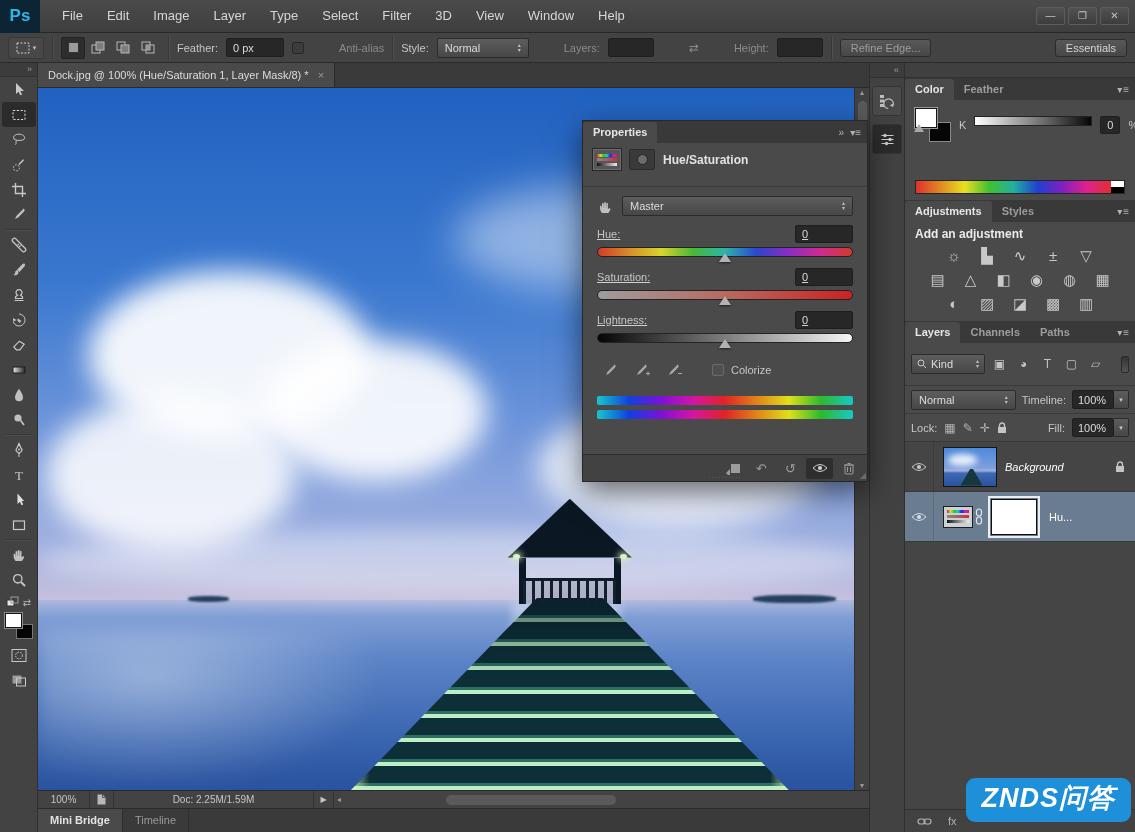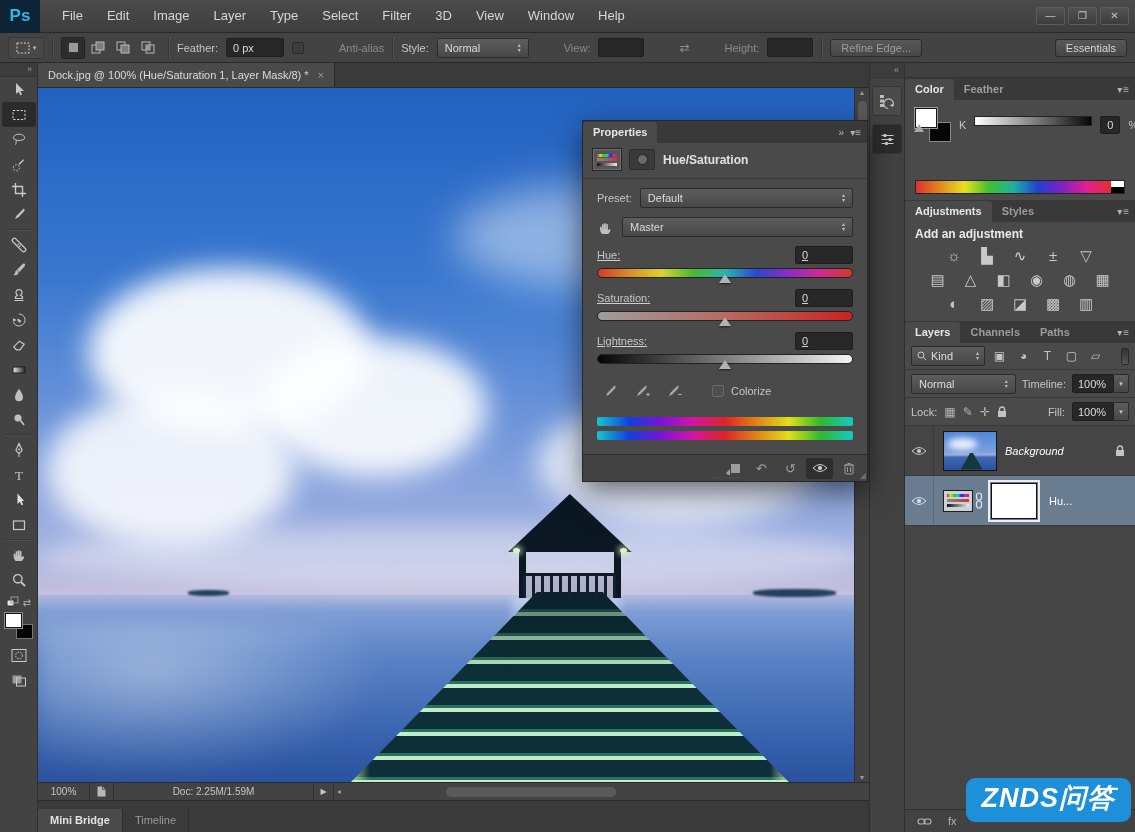--- a/index.html
+++ b/index.html
@@ -63,21 +63,21 @@
 .hutlight{position:absolute;width:7px;height:5px;background:#d9f4c4;border-radius:50%;box-shadow:0 0 6px 2px rgba(217,244,196,.8);top:-4px;}
 .vscroll{position:absolute;top:0;bottom:0;right:0;width:15px;background:#424242;border-left:1px solid #313131;display:flex;flex-direction:column;align-items:center;font-size:8px;color:#9a9a9a;}
 .vthumb{width:9px;height:120px;background:#5a5a5a;border-radius:5px;margin-top:4px;}
 .statusrow{height:18px;background:#434343;border-top:1px solid #2a2a2a;display:flex;align-items:center;font-size:10px;color:#c6c6c6;}
 .zoombox{width:52px;text-align:center;border-right:1px solid #333;line-height:17px;}
 .sicon{width:24px;display:flex;align-items:center;justify-content:center;border-right:1px solid #333;height:100%;}
 .docinfo{width:200px;text-align:center;border-right:1px solid #333;line-height:17px;}
 .playbox{width:20px;text-align:center;border-right:1px solid #333;font-size:8px;line-height:17px;}
 .hscroll{flex:1;height:100%;display:flex;align-items:center;font-size:8px;color:#9a9a9a;padding:0 3px;}
 .hthumb{width:170px;height:10px;background:#5a5a5a;border-radius:5px;margin-left:105px;}
-.btabs{height:32px;background:#3a3a3a;border-top:1px solid #2b2b2b;display:flex;align-items:flex-end;}
+.btabs{height:24px;background:#3a3a3a;border-top:1px solid #2b2b2b;display:flex;}
 .btab{padding:0 12px;line-height:23px;font-size:11px;color:#9a9a9a;border-right:1px solid #2e2e2e;}
 .btab.on{background:#4a4a4a;color:#e2e2e2;font-weight:bold;}
 
 .dockstrip{width:36px;background:#424242;border-left:1px solid #2f2f2f;border-right:1px solid #2f2f2f;display:flex;flex-direction:column;align-items:center;}
 .dockhead{width:100%;height:15px;background:#3c3c3c;border-bottom:1px solid #323232;color:#9a9a9a;font-size:9px;line-height:14px;text-align:right;padding-right:5px;}
 .dockbtn{width:30px;height:30px;margin-top:8px;background:#4a4a4a;border:1px solid #353535;border-radius:3px;display:flex;align-items:center;justify-content:center;}
 .dockbtn.on{background:#2c2c2c;}
 
 .panelscol{width:230px;display:flex;flex-direction:column;background:#454545;}
 .panelgap{height:15px;background:#404040;border-bottom:1px solid #323232;}
@@ -95,21 +95,21 @@
 .spectrum{margin-top:auto;height:14px;display:flex;border:1px solid #262626;}
 .spectrumbar{flex:1;background:linear-gradient(90deg,#e03030,#e08a20,#e8e020,#40c030,#20b0a0,#2040d0,#8020c0,#e02090,#e03030);}
 .spchips{width:13px;display:flex;flex-direction:column;}
 .spchips i{flex:1;}
 .adjbody{background:#4a4a4a;padding:5px 10px 8px;}
 .adjheading{font-size:12px;font-weight:bold;color:#eaeaea;margin-bottom:5px;}
 .adjrow{display:flex;justify-content:center;gap:9px;margin-bottom:5px;}
 .adjico{width:24px;height:19px;display:flex;align-items:center;justify-content:center;font-size:15px;color:#c9c9c9;}
 
 .layersbody{flex:1;background:#454545;display:flex;flex-direction:column;min-height:0;}
-.lfilter{height:27px;display:flex;align-items:center;gap:5px;padding:0 6px;background:#4a4a4a;border-bottom:1px solid #3a3a3a;}
+.lfilter{height:43px;display:flex;align-items:center;gap:5px;padding:0 6px;background:#4a4a4a;border-bottom:1px solid #3a3a3a;}
 .kindbox{width:74px;height:20px;background:linear-gradient(#5d5d5d,#474747);border:1px solid #2b2b2b;border-radius:2px;display:flex;align-items:center;gap:4px;padding:0 5px;font-size:11px;color:#dcdcdc;}
 .ficon{width:19px;height:19px;display:flex;align-items:center;justify-content:center;font-size:12px;color:#c4c4c4;}
 .ftoggle{width:8px;height:17px;margin-left:auto;background:linear-gradient(#333,#555);border:1px solid #2a2a2a;border-radius:2px;}
 .lblend{height:28px;display:flex;align-items:center;gap:6px;padding:0 6px;background:#4a4a4a;border-bottom:1px solid #3a3a3a;}
 .llock{height:28px;display:flex;align-items:center;gap:7px;padding:0 6px;background:#4a4a4a;border-bottom:1px solid #393939;}
 .lockico{font-size:12px;color:#b5b5b5;}
 .dd{height:19px;background:#272727;border:1px solid #1e1e1e;border-radius:2px;display:flex;align-items:center;font-size:11px;color:#dcdcdc;padding:0 5px;}
 .ddarrow{width:15px;height:19px;background:linear-gradient(#5d5d5d,#474747);border:1px solid #2b2b2b;border-left:none;border-radius:0 2px 2px 0;display:flex;align-items:center;justify-content:center;font-size:7px;color:#c8c8c8;}
 .lrow{height:50px;display:flex;align-items:center;border-bottom:1px solid #3a3a3a;}
 .lrow.selrow{background:#6a7c90;}
@@ -120,21 +120,21 @@
 .maskthumb{width:46px;height:36px;background:#fff;border:1px solid #101010;outline:2px solid #ededed;outline-offset:1px;margin:0 4px 0 6px;}
 .lname{font-size:11px;color:#fff;margin-left:8px;white-space:nowrap;}
 .bgthumb{width:54px;height:40px;margin-left:9px;border:1px solid #151515;position:relative;overflow:hidden;background:linear-gradient(180deg,#4e88da 0%,#7ca0dd 52%,#9eaede 60%,#3f69b2 66%,#2a529e 100%);}
 .minipier{position:absolute;left:32%;right:26%;top:56%;bottom:0;clip-path:polygon(44% 0,56% 0,100% 100%,0 100%);background:#17363e;}
 .minicloud{position:absolute;left:8%;top:18%;width:55%;height:30%;background:#fff;border-radius:50%;filter:blur(3px);opacity:.85;}
 .lspacer{flex:1;background:#454545;}
 .lfoot{height:23px;background:#424242;border-top:1px solid #303030;display:flex;align-items:center;gap:16px;padding:0 12px;color:#b2b2b2;font-size:11px;}
 
 .props{position:absolute;left:582px;top:120px;width:286px;height:362px;background:#4a4a4a;border:1px solid #272727;box-shadow:0 10px 28px rgba(0,0,0,.55);display:flex;flex-direction:column;z-index:40;}
 .props .ptabs{height:22px;}
-.phead{display:flex;align-items:center;gap:8px;padding:6px 10px 8px;background:#4a4a4a;border-bottom:1px solid #3b3b3b;}
+.phead{display:flex;align-items:center;gap:8px;padding:6px 10px 16px;background:#4a4a4a;border-bottom:1px solid #3b3b3b;}
 .hsicon{width:28px;height:21px;background:#565656;border:1px solid #6e6e6e;box-shadow:0 0 0 1px #262626;display:flex;flex-direction:column;justify-content:space-evenly;padding:2px 3px;}
 .hsicon i{height:3px;display:block;}
 .maskicon{width:26px;height:21px;background:#3a3a3a;border:1px solid #2c2c2c;border-radius:2px;display:flex;align-items:center;justify-content:center;}
 .maskicon i{width:11px;height:11px;border-radius:50%;background:#6b6b6b;border:1px solid #222;}
 .ptitle{font-size:12px;font-weight:bold;color:#e2e2e2;}
 .pbody{flex:1;padding:9px 14px 0;display:flex;flex-direction:column;min-height:0;}
 .prow{display:flex;align-items:center;gap:8px;margin-bottom:9px;}
 .sgroup{margin-bottom:2px;}
 .srow{display:flex;align-items:center;justify-content:space-between;margin-bottom:4px;text-decoration:underline;}
 .val{width:58px;height:18px;justify-content:flex-start;}
@@ -222,21 +222,21 @@
   <span class="lbl dim">Anti-alias</span>
   <div class="vsep"></div>
   <span class="lbl">Style:</span>
   <div class="sel" style="width:92px">
     <span>Normal</span>
     <span class="spin">
         <span>▴</span>
         <span>▾</span>
       </span>
   </div>
-  <span class="lbl dim">View:</span>
+  <span class="lbl dim">Layers:</span>
   <div class="well" style="width:46px"></div>
   <span class="dim" style="font-size:12px">⇄</span>
   <span class="lbl dim">Height:</span>
   <div class="well" style="width:46px"></div>
   <div class="vsep"></div>
   <button class="btn">Refine Edge...</button>
   <div style="flex:1"></div>
   <button class="btn" style="color:#d6d6d6">Essentials</button>
 </div>
 
@@ -671,30 +671,20 @@
       <i style="background:linear-gradient(90deg,#888,#c33)"></i>
       <i style="background:linear-gradient(90deg,#111,#eee)"></i>
     </div>
     <div class="maskicon">
         <i></i>
       </div>
     <span class="ptitle">Hue/Saturation</span>
   </div>
   <div class="pbody">
     <div class="prow">
-      <span class="lbl">Preset:</span>
-      <div class="sel" style="flex:1">
-        <span>Default</span>
-        <span class="spin">
-            <span>▴</span>
-            <span>▾</span>
-          </span>
-      </div>
-    </div>
-    <div class="prow">
       <span>
           <svg width="17" height="17">
             <path d="M5 15C3.6 13.4 3 11.6 3 9.8V8.2c.5-.6 1.2-.6 1.7 0v2H5V5.6c.5-.6 1.3-.6 1.8 0v4.2h.3V4.6c.5-.6 1.3-.6 1.8 0v5.2h.3V5.4c.5-.6 1.2-.6 1.7 0v5.8c.9-1 1.9-1.2 2.4-.4.4.7-.1 1.6-1 2.8L11.4 15Z" fill="#bfbfbf"></path>
           </svg>
         </span>
       <div class="sel" style="flex:1">
         <span>Master</span>
         <span class="spin">
             <span>▴</span>
             <span>▾</span>

